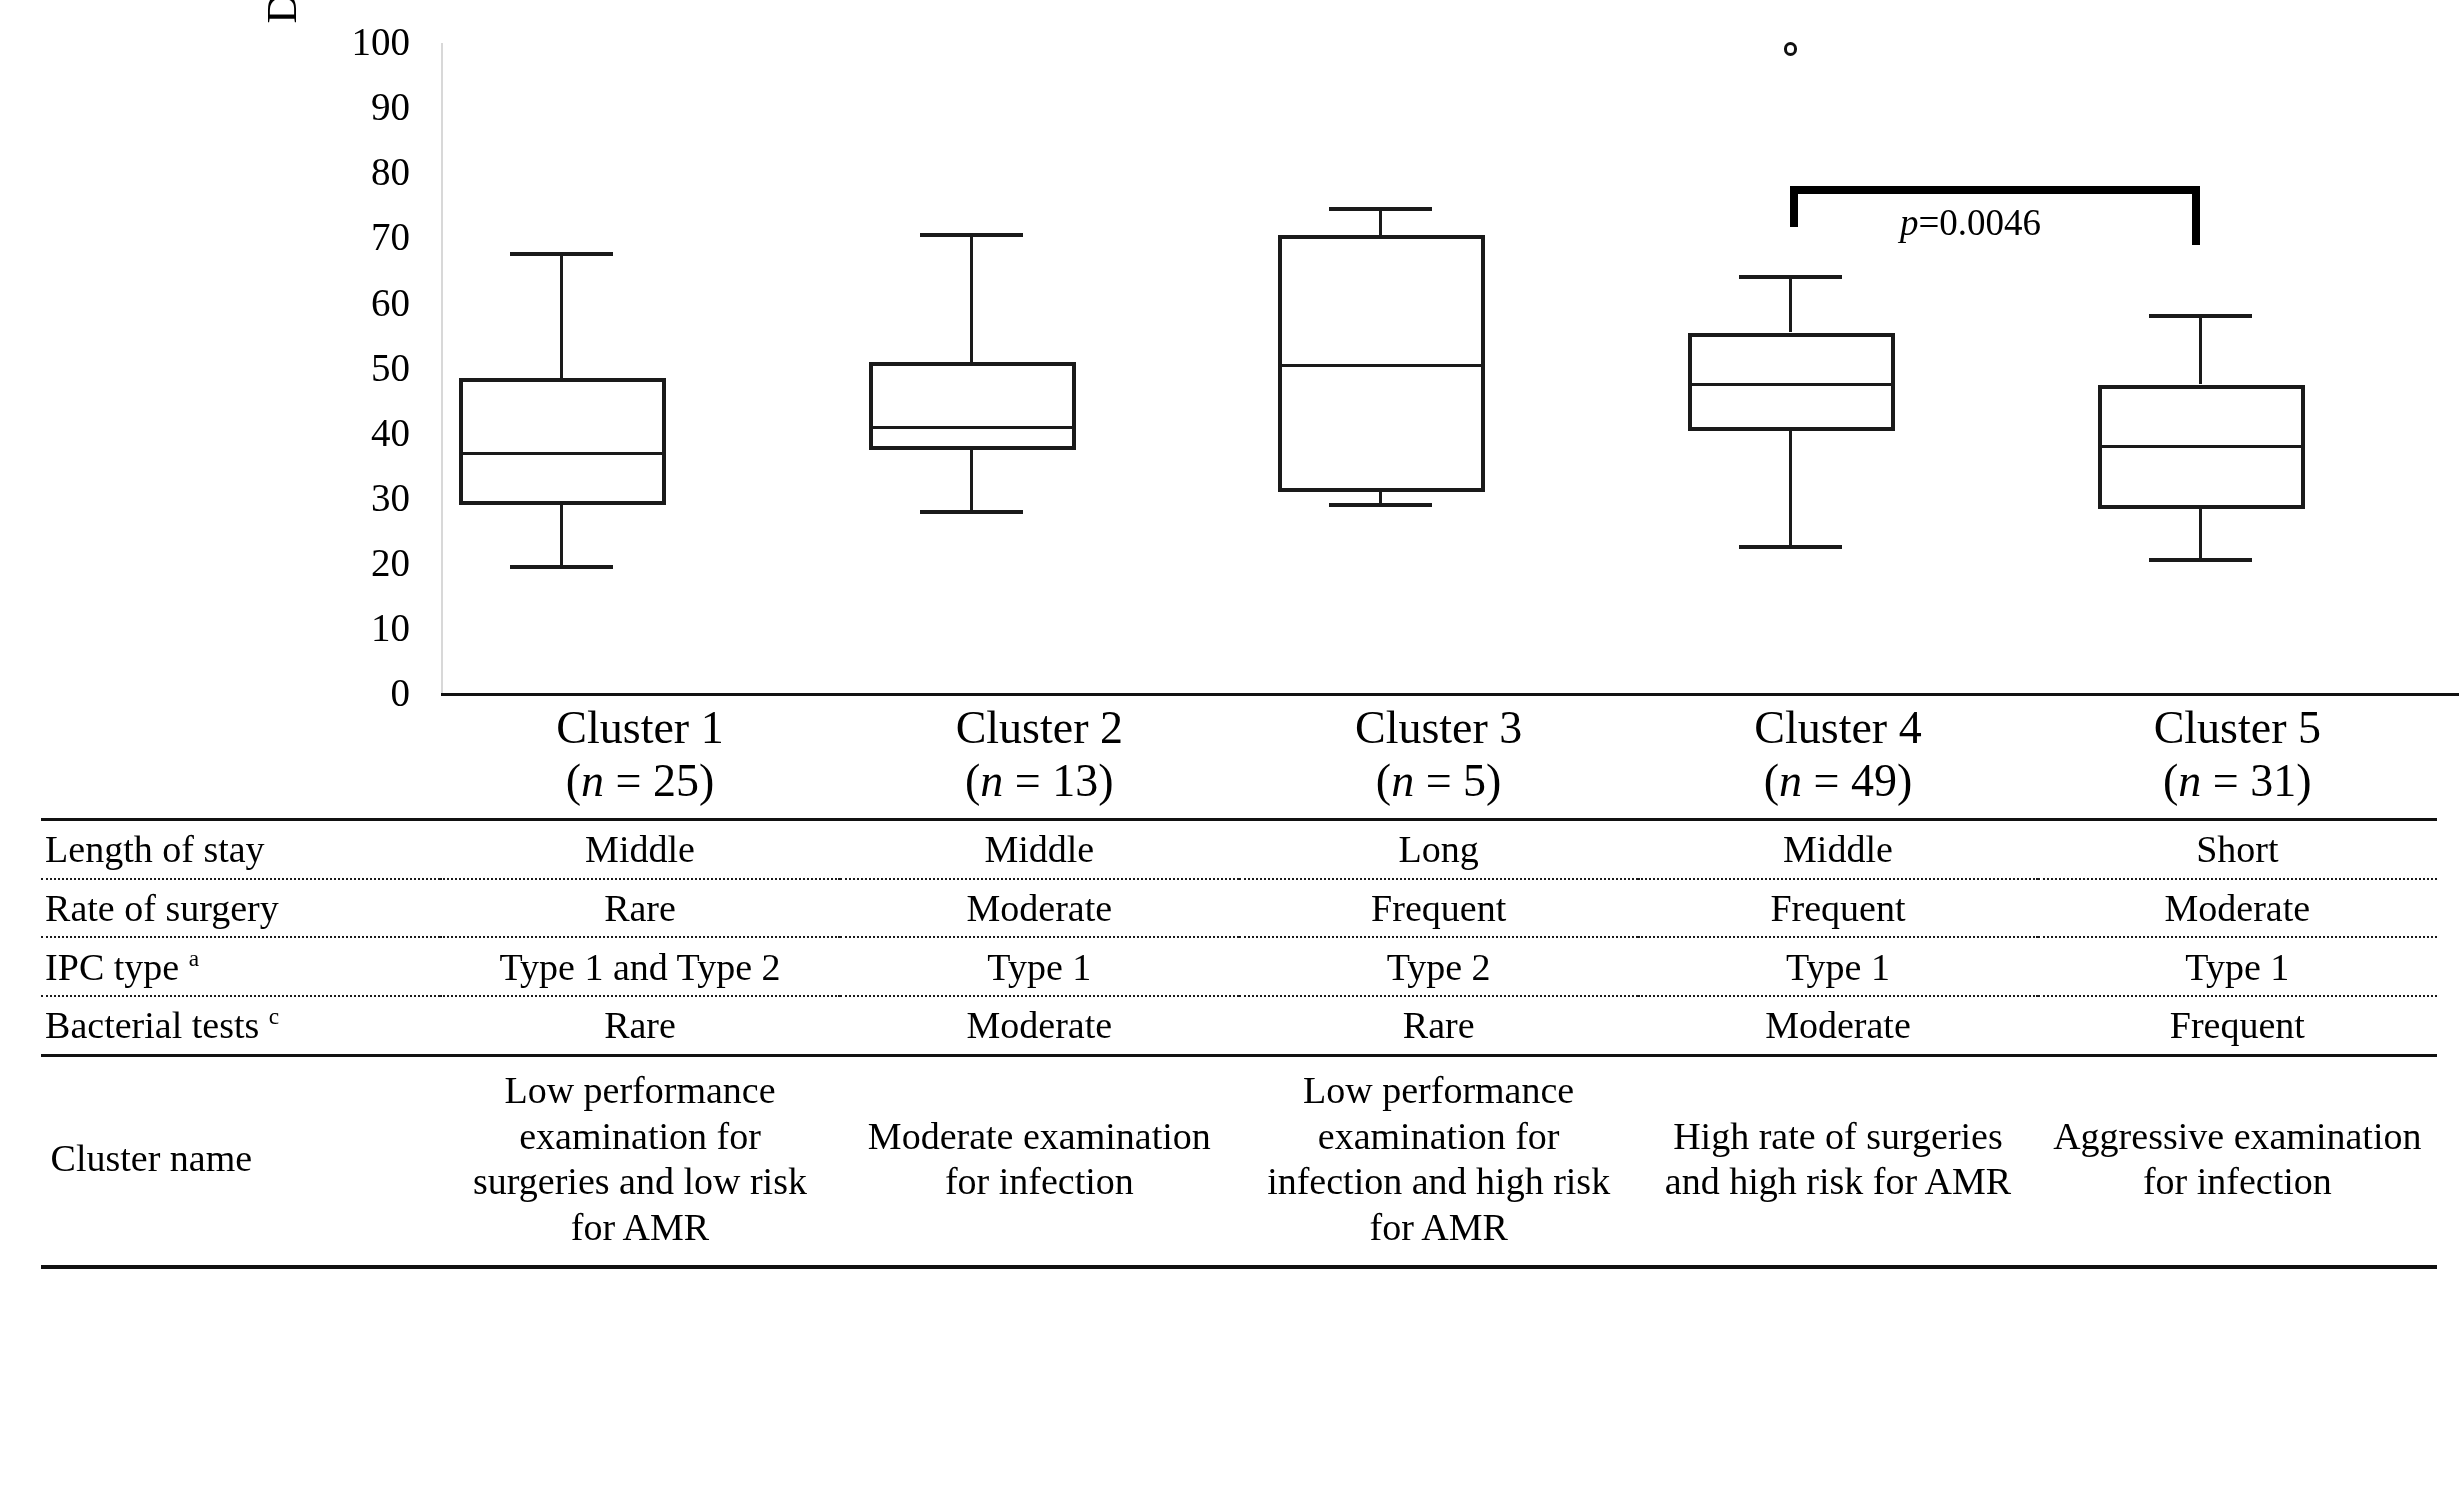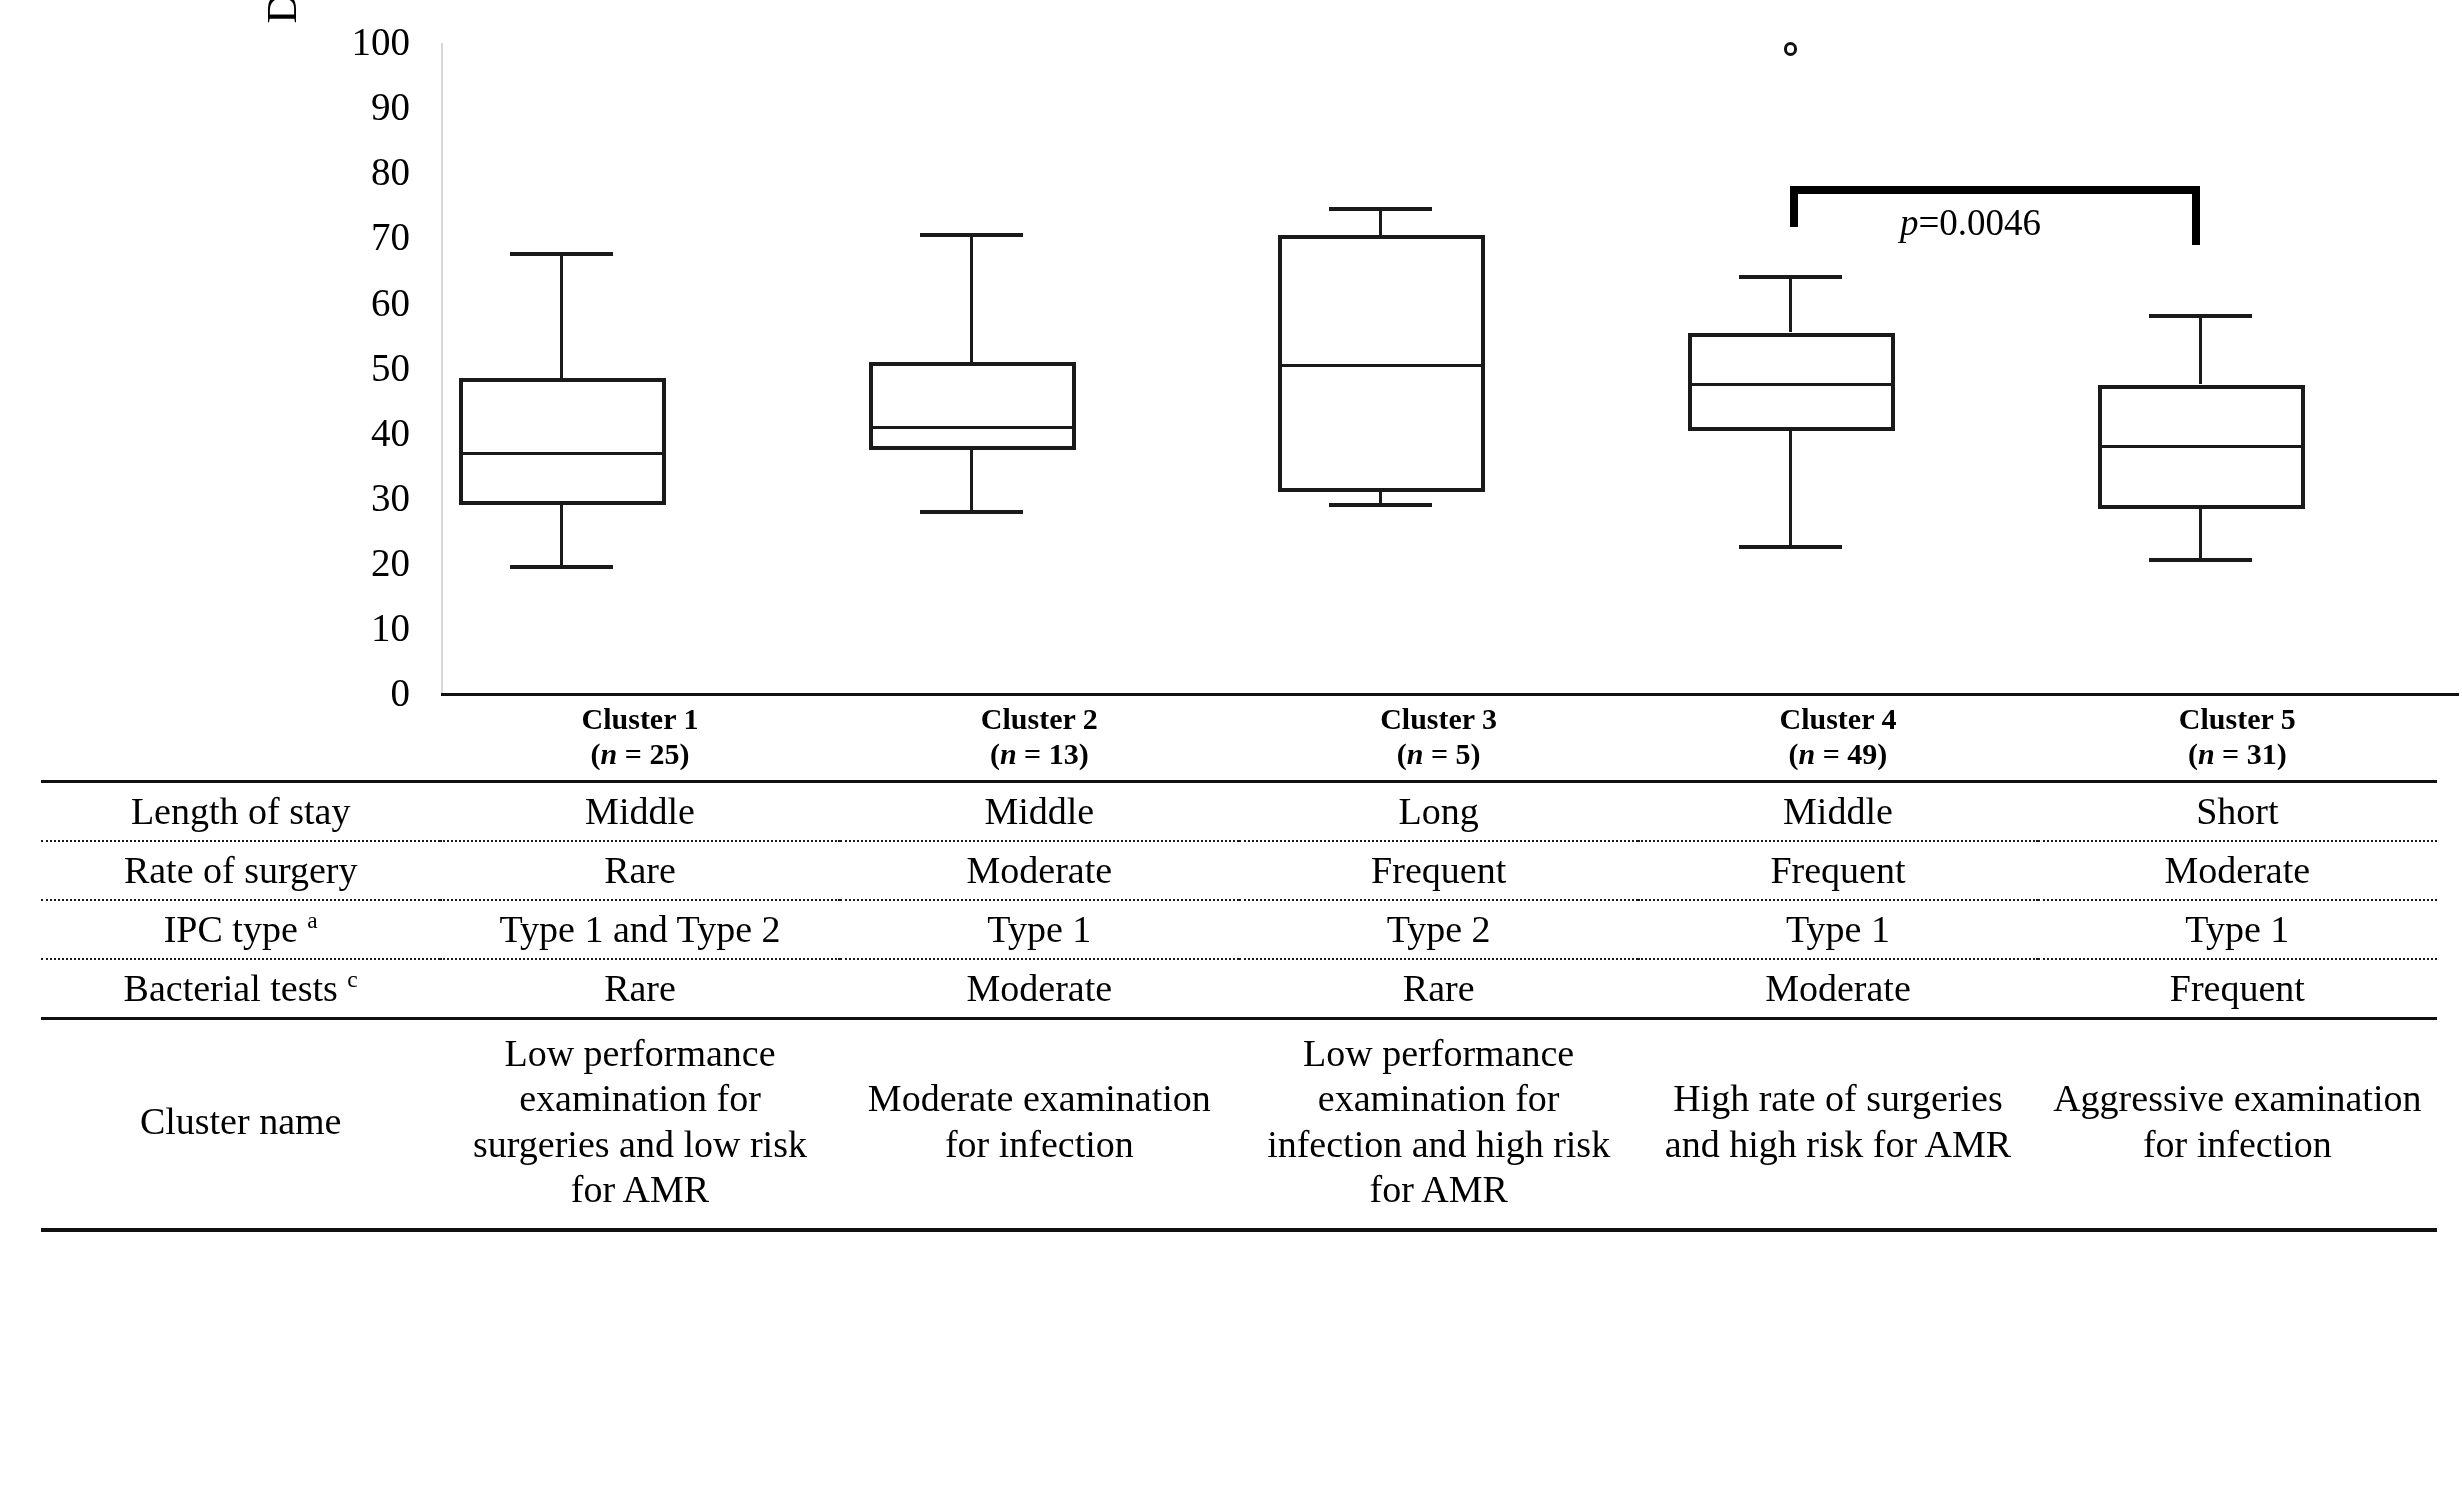--- a/index.html
+++ b/index.html
@@ -29,27 +29,27 @@
   #sig-label{position:absolute;font-size:37px;white-space:nowrap;}
   #sig-label i{font-style:italic;}
 
   
   #table-wrap{position:absolute;left:41px;top:695px;width:2396px;}
   table{border-collapse:collapse;width:2396px;table-layout:fixed;}
   td,th{padding:0;margin:0;text-align:center;vertical-align:middle;font-weight:normal;
         font-size:38px;line-height:1.17;font-family:"Liberation Serif",serif;}
   col.lbl{width:399px;}
   col.cl{width:399px;}
-  tr.hdr td{padding:5.5px 2.8px 9.6px;font-size:30px;font-weight:bold;}
+  tr.hdr td{padding:5.5px 2.8px 9.6px;font-size:46px;}
   tr.hdr td .sub{display:block;}
   .ital{font-style:italic;}
   tr.dotted td{border-bottom:2.8px dotted #1a1a1a;}
   tr.solid-bot td{border-bottom:3.4px solid #111;}
   tr.dbl-bot td{border-bottom:4.1px solid #111;}
-  td.rowlabel{text-align:center;}
+  td.rowlabel{text-align:left;}
   td.cell{padding:6.2px 4.1px;}
   sup{font-size:23.4px;vertical-align:super;}
   tr.nameRow td{padding:11px 9.6px 15px;line-height:1.2;}
 </style>
 </head>
 <body>
 
 <div id="chart-area">
 
   <div id="ylabel">Detection rate (%)</div>

